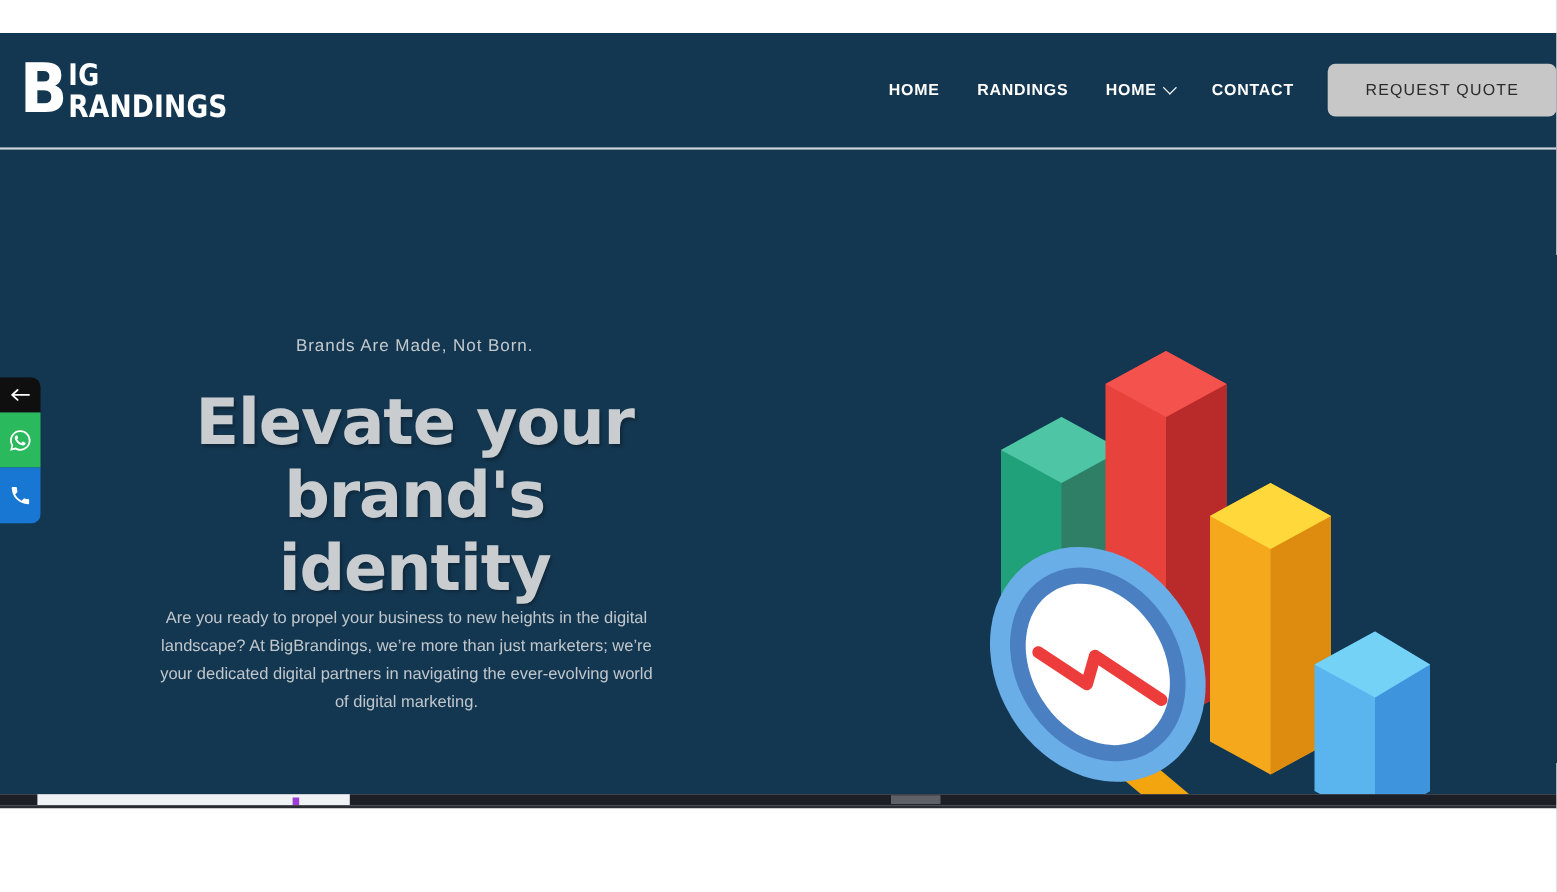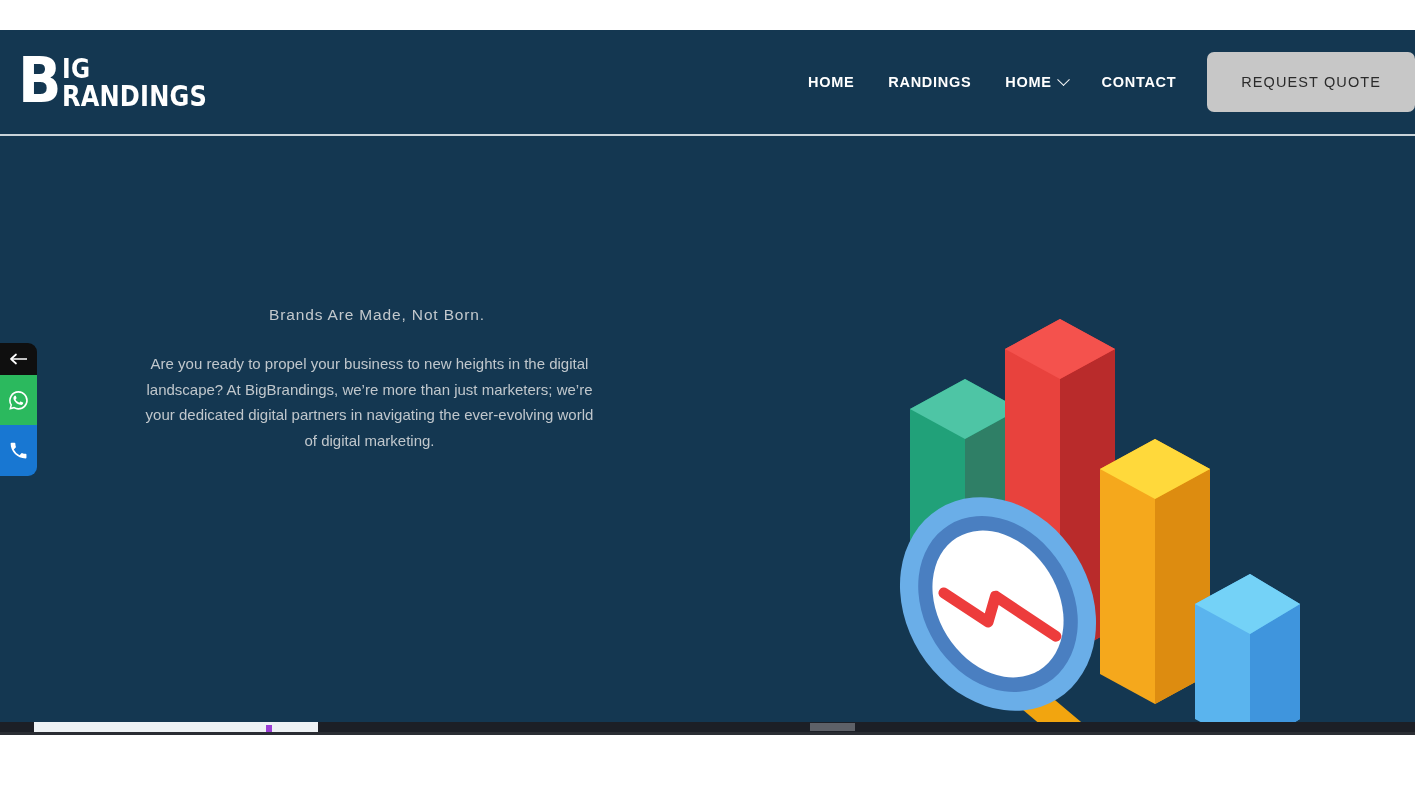--- a/index.html
+++ b/index.html
@@ -31,21 +31,21 @@
 
   #nav { position:absolute; right:0; top:0; height:104px; display:flex;
          align-items:center; gap:0; }
   .nav-item { color:#ffffff; font-size:14.5px; letter-spacing:.7px; font-weight:700;
               padding:0 17px; cursor:pointer; display:flex; align-items:center; gap:7px;
               white-space:nowrap; font-family:"Liberation Sans", sans-serif; }
   .chev { display:inline-block; width:9px; height:9px; border-right:1.6px solid #fff;
           border-bottom:1.6px solid #fff; transform:rotate(45deg) translate(-2px,-2px);
           opacity:.95; }
   #quote-btn { margin-left:14px; background:#c7c7c7; color:#2b2b2b; border:none;
-               font-size:14.5px; letter-spacing:1.1px; font-weight:500; height:60px;
+               font-size:14.5px; letter-spacing:1.1px; font-weight:500; height:48px;
                padding:0 34px; border-radius:7px; cursor:pointer; white-space:nowrap;
                font-family:"Liberation Sans", sans-serif; }
 
   
   #hero { position:relative; height:588px;text-align:center; }
   #hero-copy { position:absolute; left:142px; top:172px; width:470px; }
   #tagline { color:#c3c9cd; font-size:15.5px; letter-spacing:.85px; font-weight:500;
              margin-bottom:27px; font-family:"Liberation Sans", sans-serif; }
   #headline { color:#c9cdd0; font-size:58px; line-height:66px; font-weight:700;
               letter-spacing:-1px; text-shadow:2px 2px 3px rgba(0,0,0,.28);
@@ -118,20 +118,24 @@
         <button id="quote-btn">REQUEST QUOTE</button>
       </nav>
 
       <div id="header-divider"></div>
     </div>
 
     <div id="hero">
 
       <div id="hero-copy">
         <div id="tagline">Brands Are Made, Not Born.</div>
+        <h1 id="headline">
+          <span>Elevate your</span><br>
+          <span>brand's identity</span>
+        </h1>
         <p id="hero-para">Are you ready to propel your business to new heights in the digital landscape? At BigBrandings, we’re more than just marketers; we’re your dedicated digital partners in navigating the ever-evolving world of digital marketing.</p>
       </div>
 
       <div id="illustration">
         <svg width="420" height="500" viewBox="0 0 420 500">
 
           <g>
             <polygon points="30,300 30,105 85,75 140,105 140,300 85,330" fill="#21a179"></polygon>
             <polygon points="85,330 140,300 140,105 85,135" fill="#2f7f66"></polygon>
             <polygon points="30,105 85,75 140,105 85,135" fill="#4ec5a5"></polygon>

